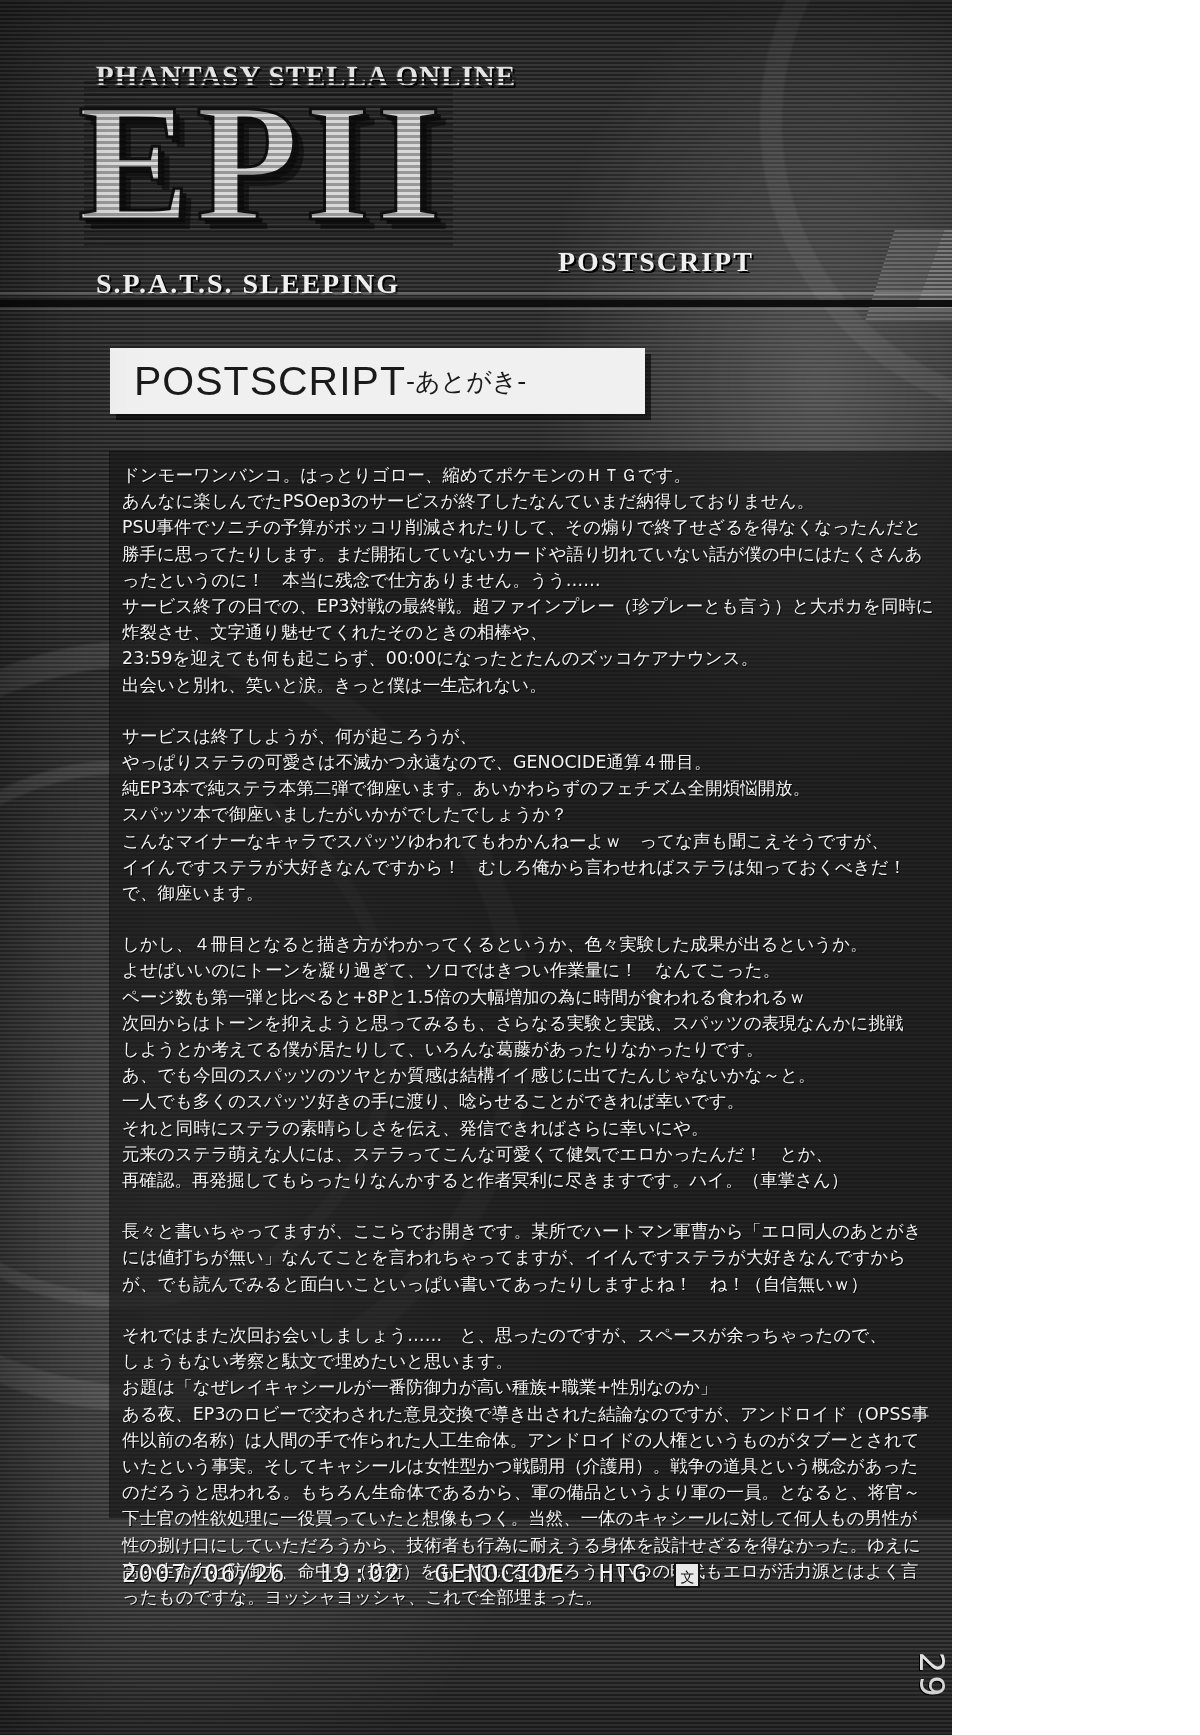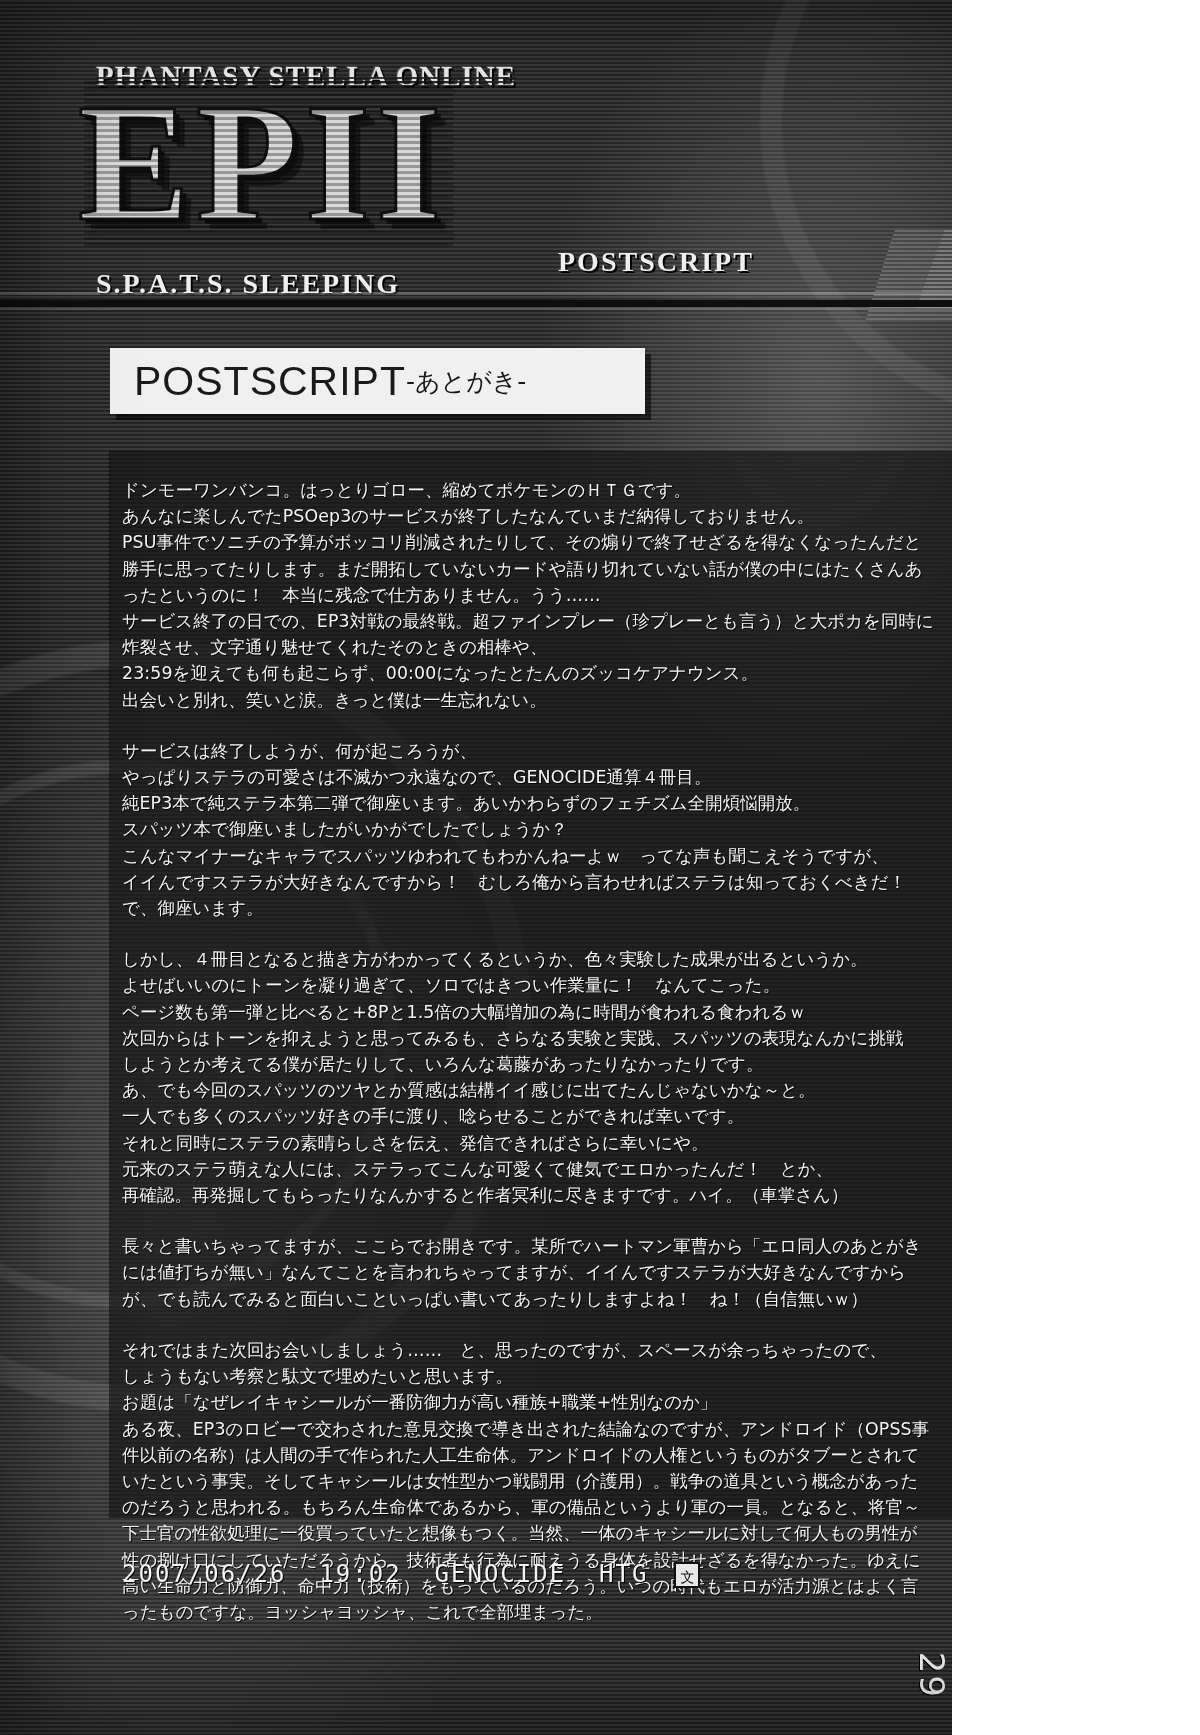--- a/index.html
+++ b/index.html
@@ -183,21 +183,20 @@
     left: 110px; top: 452px;
     width: 1005px;
     height: 1065px;
     background: rgba(25,25,25,0.72);
     box-shadow: 0 0 0 1px rgba(0,0,0,0.5);
   }
   .panel-inner {
     position: absolute;
     left: 122px; top: 462px;
     width: 985px;
-    margin-top: 15px;
   }
   .para {
     font-family: "DejaVu Sans", sans-serif;
     font-size: 17.4px;
     line-height: 26.2px;
     color: #f4f4f4;
     white-space: pre-wrap;
     margin: 0 0 25px 0;
     text-shadow: 1px 1px 0 rgba(0,0,0,0.85);
     letter-spacing: 0.1px;

